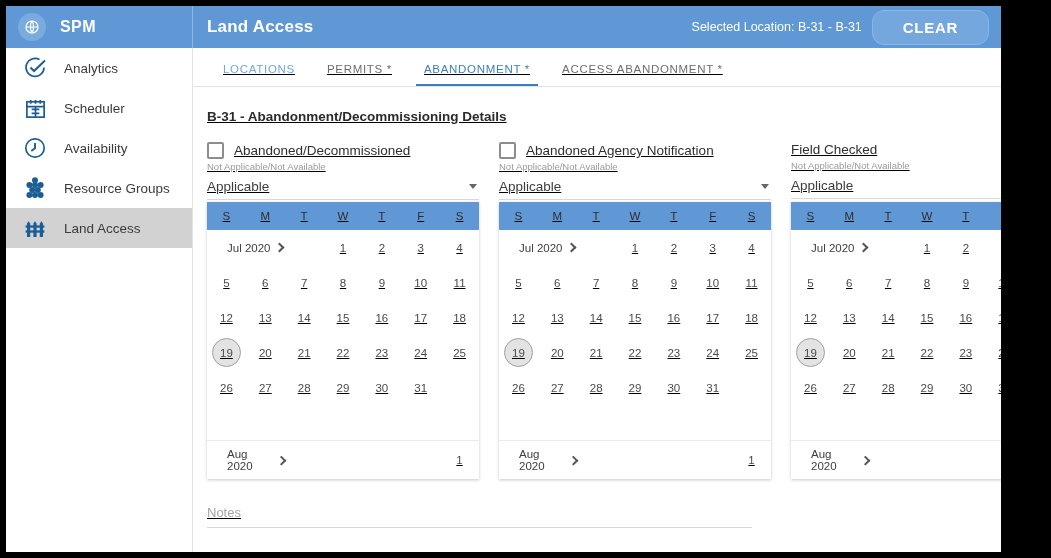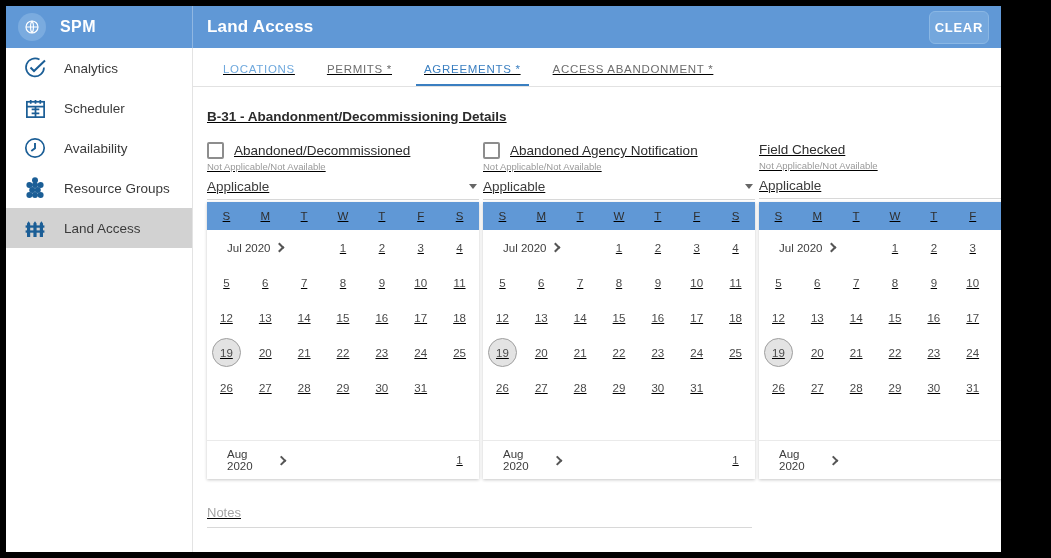--- a/index.html
+++ b/index.html
@@ -39,23 +39,23 @@
     border-left: 1px solid rgba(255,255,255,.30);
   }
   .apptitle {
     color: #fff; font-size: 17px; font-weight: bold; letter-spacing: .2px;
   }
   .topbar-right {
     margin-left: auto; display: flex; align-items: center; gap: 10px;
   }
   .sel-loc { color: #fff; font-size: 12.5px; }
   .clear-btn {
-    background: #74a7dd; color: #fff; font-size: 13px; font-weight: bold;
-    letter-spacing: .7px; border: 1px solid #8ab7e4; border-radius: 6px;
-    padding: 8px 5px; cursor: pointer;
+    background: #74a7dd; color: #fff; font-size: 15px; font-weight: bold;
+    letter-spacing: .7px; border: 1px solid #8ab7e4; border-radius: 12px;
+    padding: 8px 30px; cursor: pointer;
   }
 
   
   .body-split { display: flex; height: 504px; }
 
   
   .sidebar {
     width: 186px; background: #fff; flex: none;
     border-right: 1px solid #e3e3e3;
   }
@@ -84,21 +84,21 @@
   .tab.active::after {
     content: ""; position: absolute; left: 8px; right: 8px; bottom: 0;
     height: 2px; background: #3a7fc1;
   }
   .page-title {
     font-size: 13.5px; font-weight: bold; color: #2b2b2b;
     padding: 22px 0 0 14px;
   }
 
   
-  .cols { display: flex; gap: 4px; padding: 18px 0 0 14px; }
+  .cols { display: flex; gap: 20px; padding: 18px 0 0 14px; }
   .col { width: 272px; flex: none; }
   .col-head { height: 50px; }
   .chk-row { display: flex; align-items: center; gap: 10px; }
   .chkbox {
     width: 13px; height: 13px; border: 2px solid #8d8d8d;
     border-radius: 2px; background: #fff; flex: none; cursor: pointer;
   }
   .chk-label { font-size: 13.5px; color: #2f2f2f; }
   .plain-label { font-size: 13.5px; color: #2f2f2f; }
   .sublabel { font-size: 9.5px; color: #9a9a9a; margin-top: 2px; }
@@ -174,20 +174,21 @@
         <svg width="16" height="16" viewBox="0 0 24 24" fill="none" stroke="currentColor" stroke-width="1.8">
           <circle cx="12" cy="12" r="9"></circle>
           <path d="M3 12h18M12 3c3 3.5 3 14 0 18M12 3c-3 3.5-3 14 0 18"></path>
         </svg>
       </span>
       <span class="brand-title">SPM</span>
     </div>
     <div class="apptitle-bar">
       <span class="apptitle">Land Access</span>
       <div class="topbar-right">
+        <span class="sel-loc">Selected Location: B-31 - B-31</span>
         <button class="clear-btn">CLEAR</button>
       </div>
     </div>
   </div>
 
   <div class="body-split">
 
     <div class="sidebar">
 
       <div class="side-item">
@@ -248,21 +249,21 @@
         <span class="side-label">Land Access</span>
       </div>
 
     </div>
 
     <div class="main">
 
       <div class="tabs">
         <div class="tab first">LOCATIONS</div>
         <div class="tab">PERMITS *</div>
-        <div class="tab active">AGREEMENTS *</div>
+        <div class="tab active">ABANDONMENT *</div>
         <div class="tab">ACCESS ABANDONMENT *</div>
       </div>
 
       <div class="page-title">B-31 - Abandonment/Decommissioning Details</div>
 
       <div class="cols">
 
         <div class="col">
           <div class="col-head">
             <div class="chk-row">

